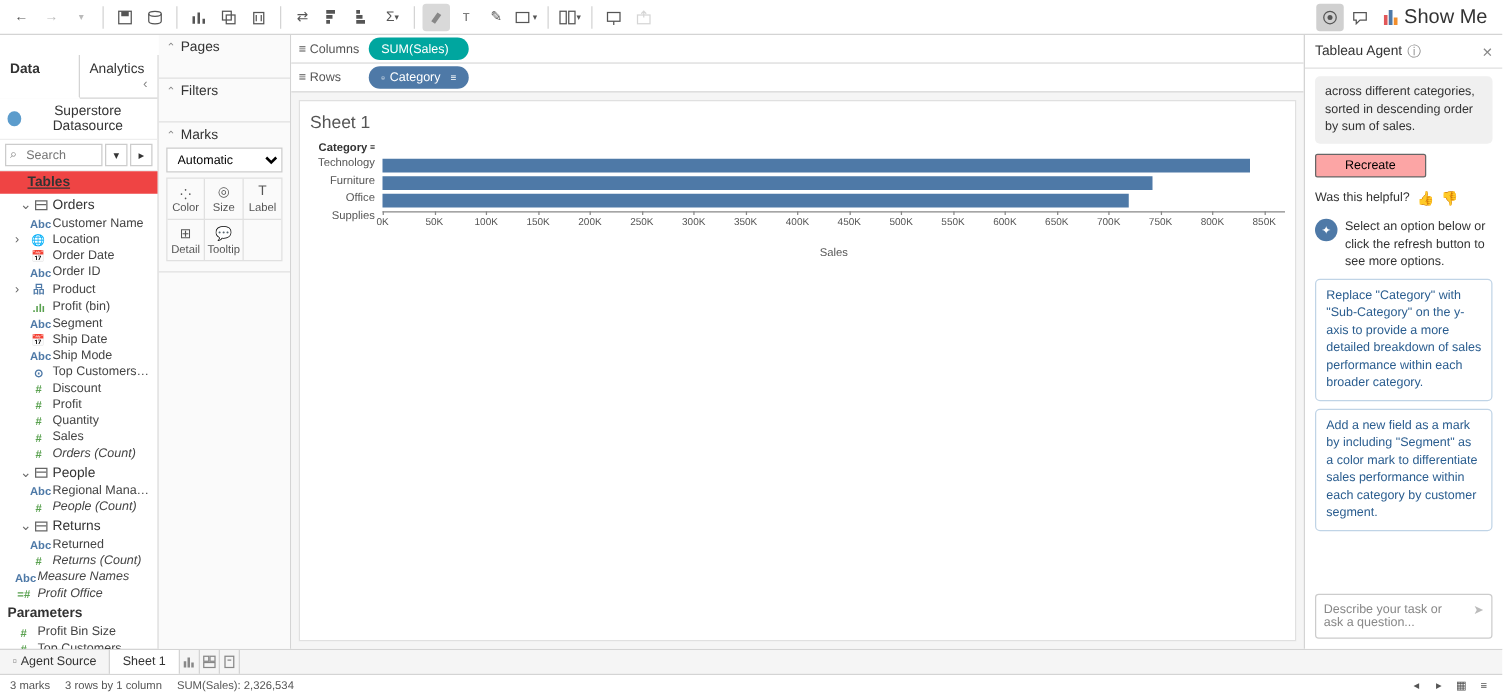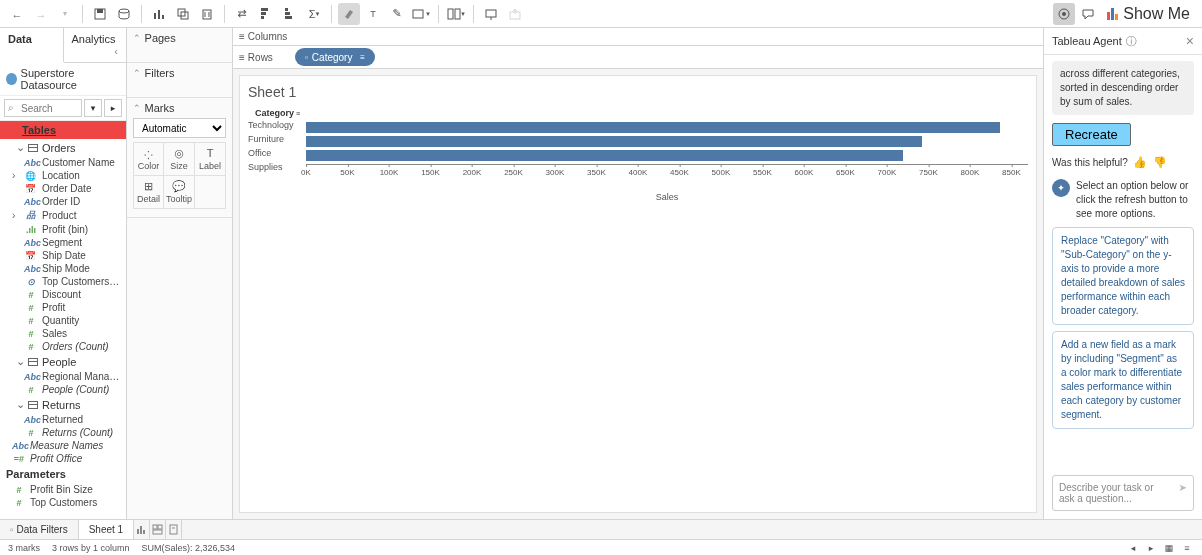--- a/index.html
+++ b/index.html
@@ -10,42 +10,42 @@
 .tool-btn { width: 22px; height: 22px; display: flex; align-items: center; justify-content: center; color: #555; cursor: pointer; border-radius: 2px; }
 .tool-sep { width: 1px; height: 18px; background: #d4d4d4; margin: 0 4px; }
 .tool-btn.active { background: #d9d9d9; border-radius: 3px; }
 .show-me { margin-left: auto; display: flex; align-items: center; gap: 4px; padding: 2px 6px; font-size: 16px; cursor: pointer; }
 .toolbar-right { display: flex; align-items: center; gap: 2px; }
 
 
 .main { display: flex; height: calc(555px - 28px - 20px - 16px); }
 
 
-.sidebar-left { width: 127px; border-right: 1px solid #d4d4d4; display: flex; flex-direction: column; }
+.sidebar-left { width: 127px; border-right: 1px solid #d4d4d4; display: flex; flex-direction: column; margin-top: 16px; }
 .tabs { display: flex; border-bottom: 1px solid #d4d4d4; }
 .tab { flex: 1; padding: 5px 8px; font-size: 11px; text-align: left; cursor: pointer; border-right: 1px solid #d4d4d4; }
 .tab:last-child { border-right: none; }
 .tab.active { background: #fff; border-bottom: 2px solid #fff; margin-bottom: -1px; font-weight: bold; }
 .tab-caret { float: right; color: #888; }
-.datasource { padding: 4px 6px; display: flex; align-items: center; gap: 4px; font-size: 11px; }
+.datasource { padding: 4px 6px; display: flex; align-items: center; gap: 4px; font-size: 11px; text-align: center; }
 .ds-icon { width: 12px; height: 12px; border-radius: 50%; background: #5c9ccc; display: inline-block; }
 .search-row { display: flex; gap: 2px; padding: 3px 4px; border-bottom: 1px solid #eee; border-top: 1px solid #eee; }
 .search-wrap { position: relative; flex: 1; }
 .search-wrap .mag { position: absolute; left: 4px; top: 3px; color: #888; font-size: 10px; }
 .search-wrap input { width: 100%; border: 1px solid #ccc; padding: 1px 4px 1px 16px; font-size: 10px; height: 18px; }
 .filter-btn { width: 18px; height: 18px; border: 1px solid #ccc; display: flex; align-items: center; justify-content: center; font-size: 9px; cursor: pointer; }
 .section-header { padding: 3px 22px; font-size: 11px; font-weight: bold; background: #ef4444; text-decoration: underline; }
 .tree { overflow-y: auto; flex: 1; }
 .table-group { padding: 2px 6px 2px 16px; font-size: 11px; display: flex; align-items: center; gap: 4px; }
 .caret { display: inline-block; width: 8px; color: #666; }
 .table-icon { width: 10px; height: 8px; border: 1px solid #666; display: inline-block; position: relative; }
 .table-icon::before { content: ''; position: absolute; top: 2px; left: 0; right: 0; height: 1px; background: #666; }
 .field { padding: 1px 6px 1px 24px; font-size: 10px; display: flex; align-items: center; gap: 4px; color: #444; cursor: pointer; }
 .type-icon { width: 14px; font-size: 9px; font-weight: bold; text-align: center; }
-.type-abc { color: #4e79a7; font-style: italic; }
+.type-abc { color: #4e79a7; }
 .type-num { color: #59a14f; }
 .type-date { color: #4e79a7; }
 .type-geo { color: #4e79a7; }
 .type-bin { color: #59a14f; }
 .field-name { flex: 1; white-space: nowrap; overflow: hidden; text-overflow: ellipsis; }
 .italic { font-style: italic; }
 .param-header { padding: 3px 6px; font-size: 11px; font-weight: bold; }
 
 
 .shelves { width: 106px; border-right: 1px solid #d4d4d4; display: flex; flex-direction: column; background: #fafafa; }
@@ -65,37 +65,37 @@
 .colrow-bar { display: flex; align-items: center; border-bottom: 1px solid #d4d4d4; background: #fff; }
 .colrow-label { width: 58px; padding: 3px 6px; font-size: 10px; color: #555; display: flex; align-items: center; gap: 3px; }
 .colrow-shelf { flex: 1; padding: 2px 4px; min-height: 22px; display: flex; gap: 4px; }
 .pill { border-radius: 10px; padding: 2px 10px; font-size: 10px; color: #fff; display: inline-flex; align-items: center; gap: 4px; min-width: 80px; position: relative; }
 .pill-green { background: #00a69f; }
 .pill-blue { background: #4e79a7; }
 .pill-sort { font-size: 8px; margin-left: auto; }
 .viz-area {  margin: 6px; background: #fff; border: 1px solid #e0e0e0; padding: 8px; flex: 1; }
 .sheet-title { font-size: 14px; color: #555; margin-bottom: 8px; }
 .chart-wrap { display: flex; }
-.cat-label { font-size: 9px; color: #555; padding-right: 6px; width: 58px; }
+.cat-label { font-size: 9px; color: #555; text-align: right; padding-right: 6px; width: 58px; }
 .cat-label-head { font-size: 9px; font-weight: bold; text-align: right; padding-right: 6px; width: 58px; display: flex; align-items: center; justify-content: flex-end; gap: 2px; }
 .bars-area { flex: 1; }
 .bar-row { height: 14px; display: flex; align-items: center; }
 .bar { height: 11px; background: #4e79a7; }
 .axis { height: 16px; border-top: 1px solid #888; margin-top: 2px; position: relative; }
 .tick { position: absolute; font-size: 8px; color: #555; transform: translateX(-50%); top: 3px; }
 .tick::before { content:''; position: absolute; top: -4px; left: 50%; width: 1px; height: 3px; background: #888; }
 .axis-label { text-align: center; font-size: 9px; color: #555; margin-top: 12px; }
 
 
 .panel-right { width: 159px; border-left: 1px solid #d4d4d4; display: flex; flex-direction: column; font-size: 10px; background: #fff; }
 .panel-header { padding: 5px 8px; border-bottom: 1px solid #e0e0e0; display: flex; align-items: center; gap: 4px; font-size: 11px; }
 .panel-close { margin-left: auto; cursor: pointer; font-size: 14px; color: #888; }
 .panel-body { flex: 1; overflow-y: auto; padding: 6px 8px; }
 .agent-msg { background: #f0f0f0; padding: 6px 8px; border-radius: 4px; font-size: 10px; line-height: 1.4; margin-bottom: 8px; }
-.recreate-btn { border: 1px solid #666; padding: 3px 12px; font-size: 13px; background: #7dd3fc; cursor: pointer; border-radius: 2px; margin-bottom: 10px; display: inline-block; }
+.recreate-btn { border: 1px solid #666; padding: 3px 23px; font-size: 10px; background: #fca5a5; cursor: pointer; border-radius: 2px; margin-bottom: 10px; display: inline-block; }
 .helpful { font-size: 10px; display: flex; align-items: center; gap: 6px; margin-bottom: 10px; }
 .thumb { cursor: pointer; color: #888; font-size: 11px; }
 .agent-row { display: flex; gap: 6px; margin-bottom: 6px; }
 .agent-avatar { width: 18px; height: 18px; border-radius: 50%; background: #4e79a7; display: flex; align-items: center; justify-content: center; color: #fff; font-size: 9px; flex-shrink: 0; }
 .option-card { border: 1px solid #c0d4e6; padding: 6px 8px; border-radius: 4px; font-size: 10px; line-height: 1.4; color: #2a5d8f; margin-bottom: 6px; cursor: pointer; }
 .chat-input { border: 1px solid #ccc; border-radius: 3px; padding: 6px 28px 6px 6px; font-size: 10px; color: #888; position: relative; margin: 4px 8px 8px 8px; }
 .send-btn { position: absolute; right: 6px; top: 6px; color: #bbb; }
 
 
 .bottom-tabs { height: 20px; border-top: 1px solid #d4d4d4; display: flex; align-items: center; background: #f5f5f5; }
@@ -391,20 +391,25 @@
             <div class="marks-cell"><span class="marks-cell-icon">💬</span>Tooltip</div>
             <div class="marks-cell" style="visibility:hidden"></div>
           </div>
       </div>
     </div>
   </div>
 
   <div class="canvas">
     <div class="colrow-bar">
       <div class="colrow-label">≡ <span>Columns</span></div>
+      <div class="colrow-shelf">
+        <div class="pill pill-green">
+            <span>SUM(Sales)</span>
+          </div>
+      </div>
     </div>
     <div class="colrow-bar">
       <div class="colrow-label">≡ <span>Rows</span></div>
       <div class="colrow-shelf">
         <div class="pill pill-blue">
             <span style="font-size:8px">▫</span>
             <span>Category</span>
             <span class="pill-sort">≡</span>
           </div>
       </div>
@@ -490,21 +495,21 @@
     <div class="chat-input">
       <span>Describe your task or ask a question...</span>
       <span class="send-btn">➤</span>
     </div>
   </div>
 </div>
 
 <div class="bottom-tabs">
   <div class="btab">
       <span style="color:#888">▫</span>
-      <span>Data Filters</span>
+      <span>Agent Source</span>
     </div>
   <div class="btab active">
       <span>Sheet 1</span>
     </div>
   <div class="btab-icon">
       <svg width="11" height="11">
         <rect x="1" y="5" width="2" height="5" fill="#888"></rect>
         <rect x="4" y="2" width="2" height="8" fill="#888"></rect>
         <rect x="7" y="6" width="2" height="4" fill="#888"></rect>
       </svg>

